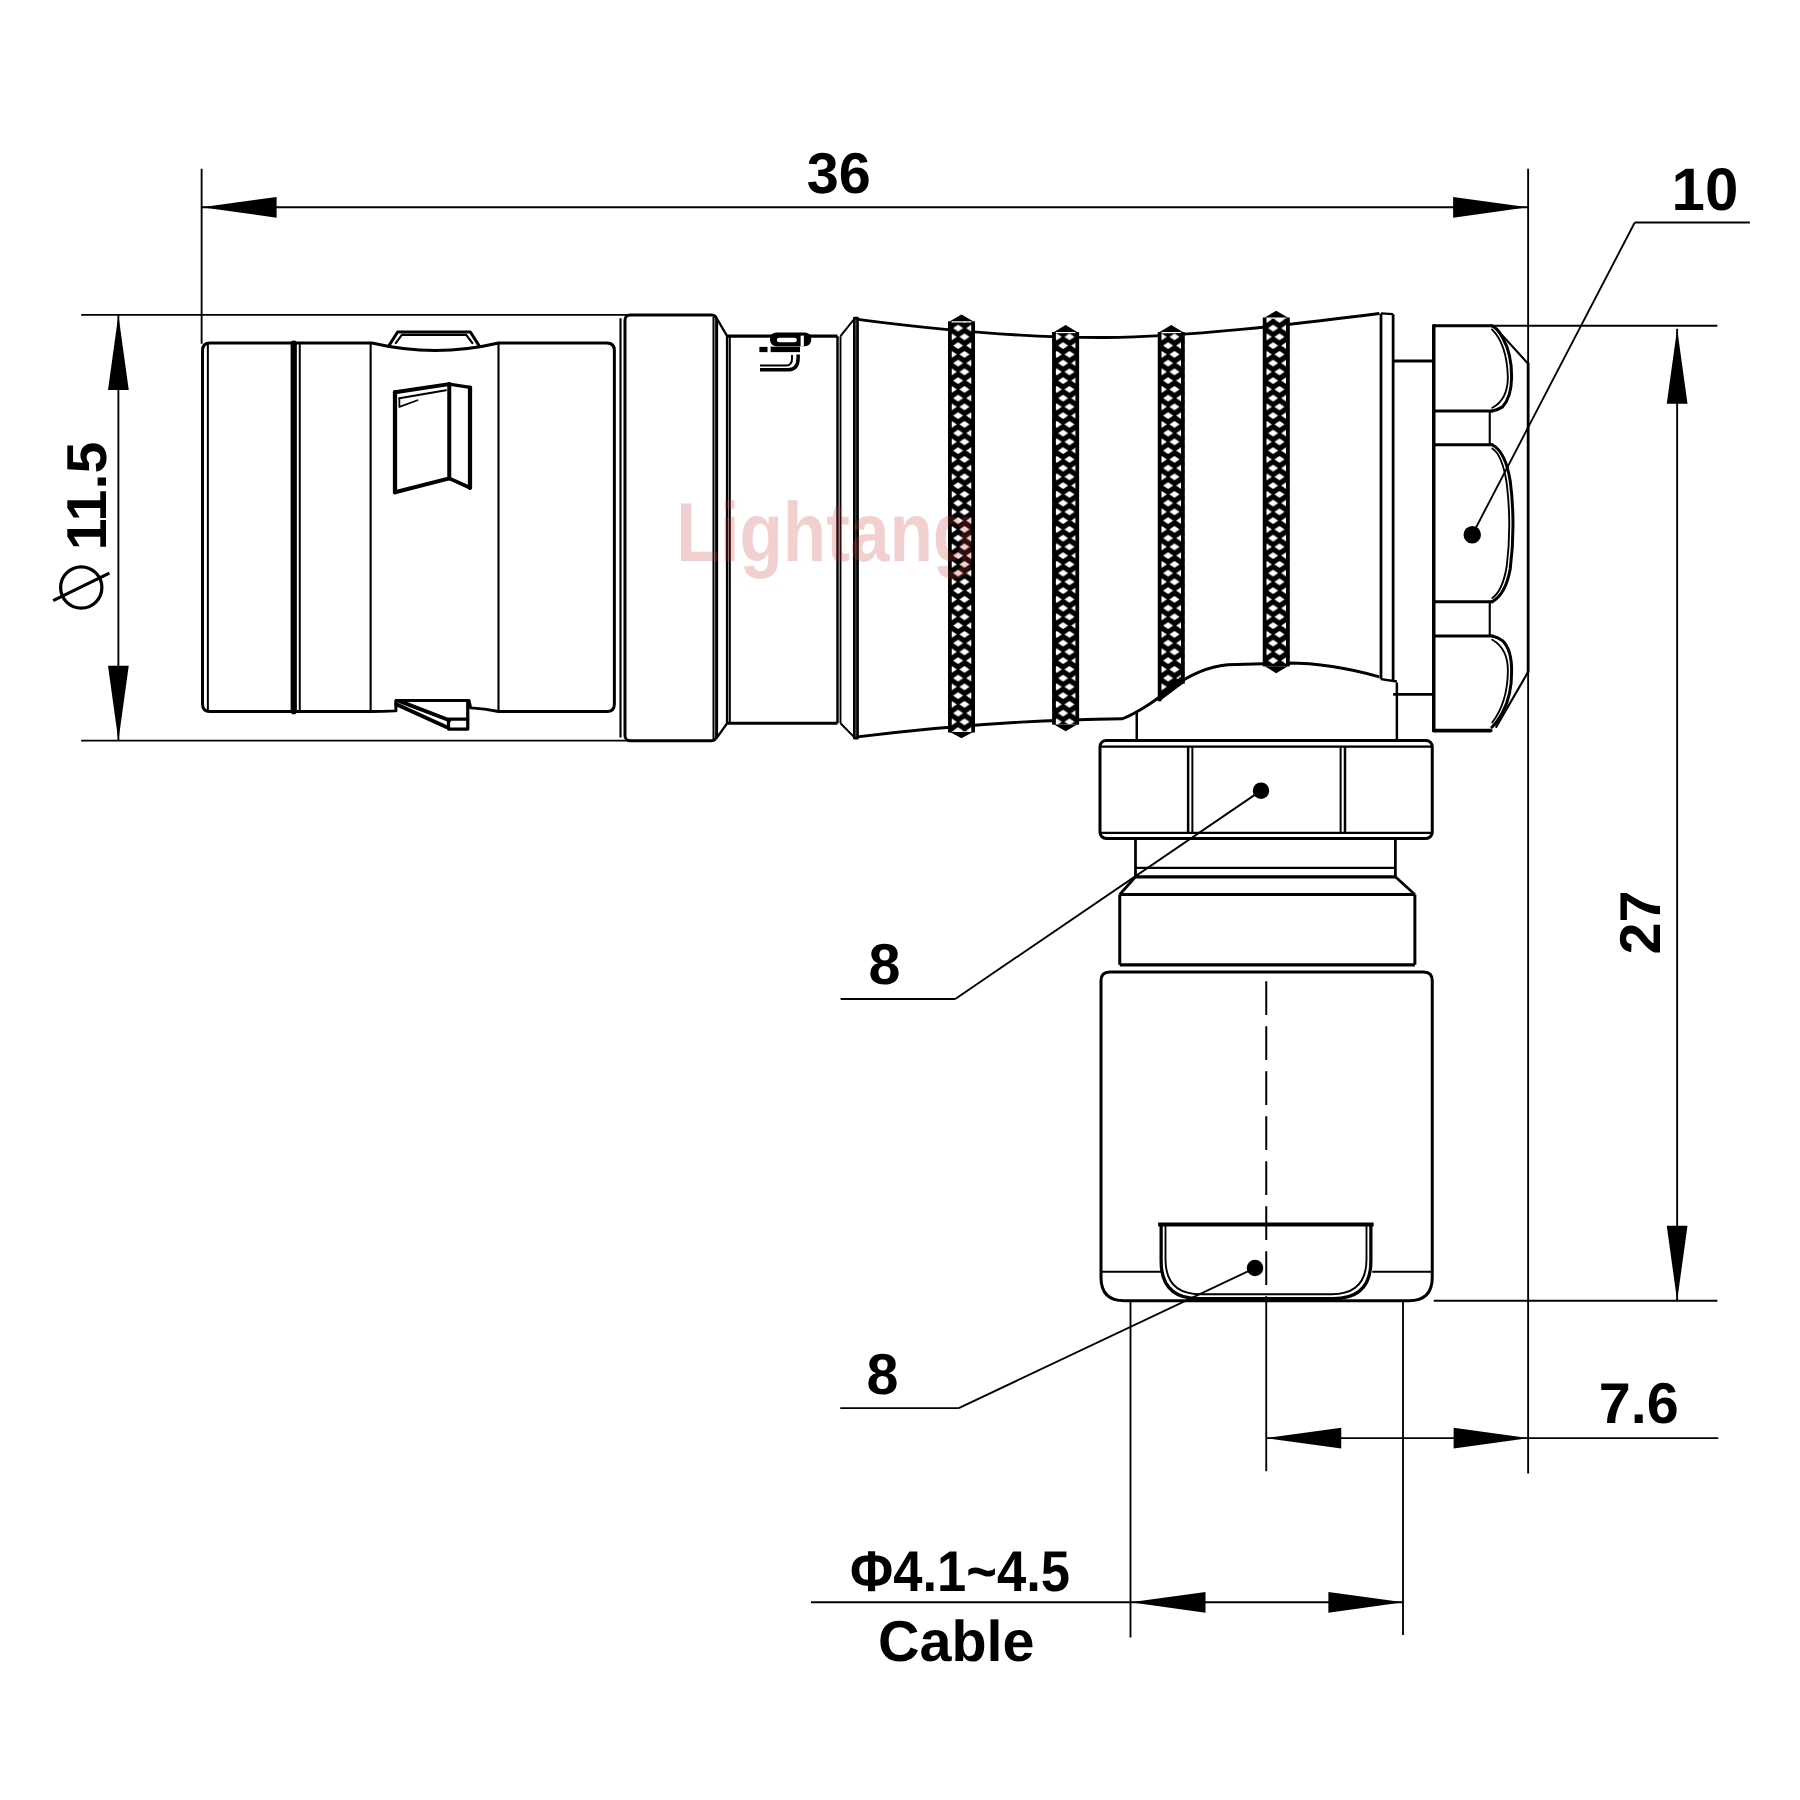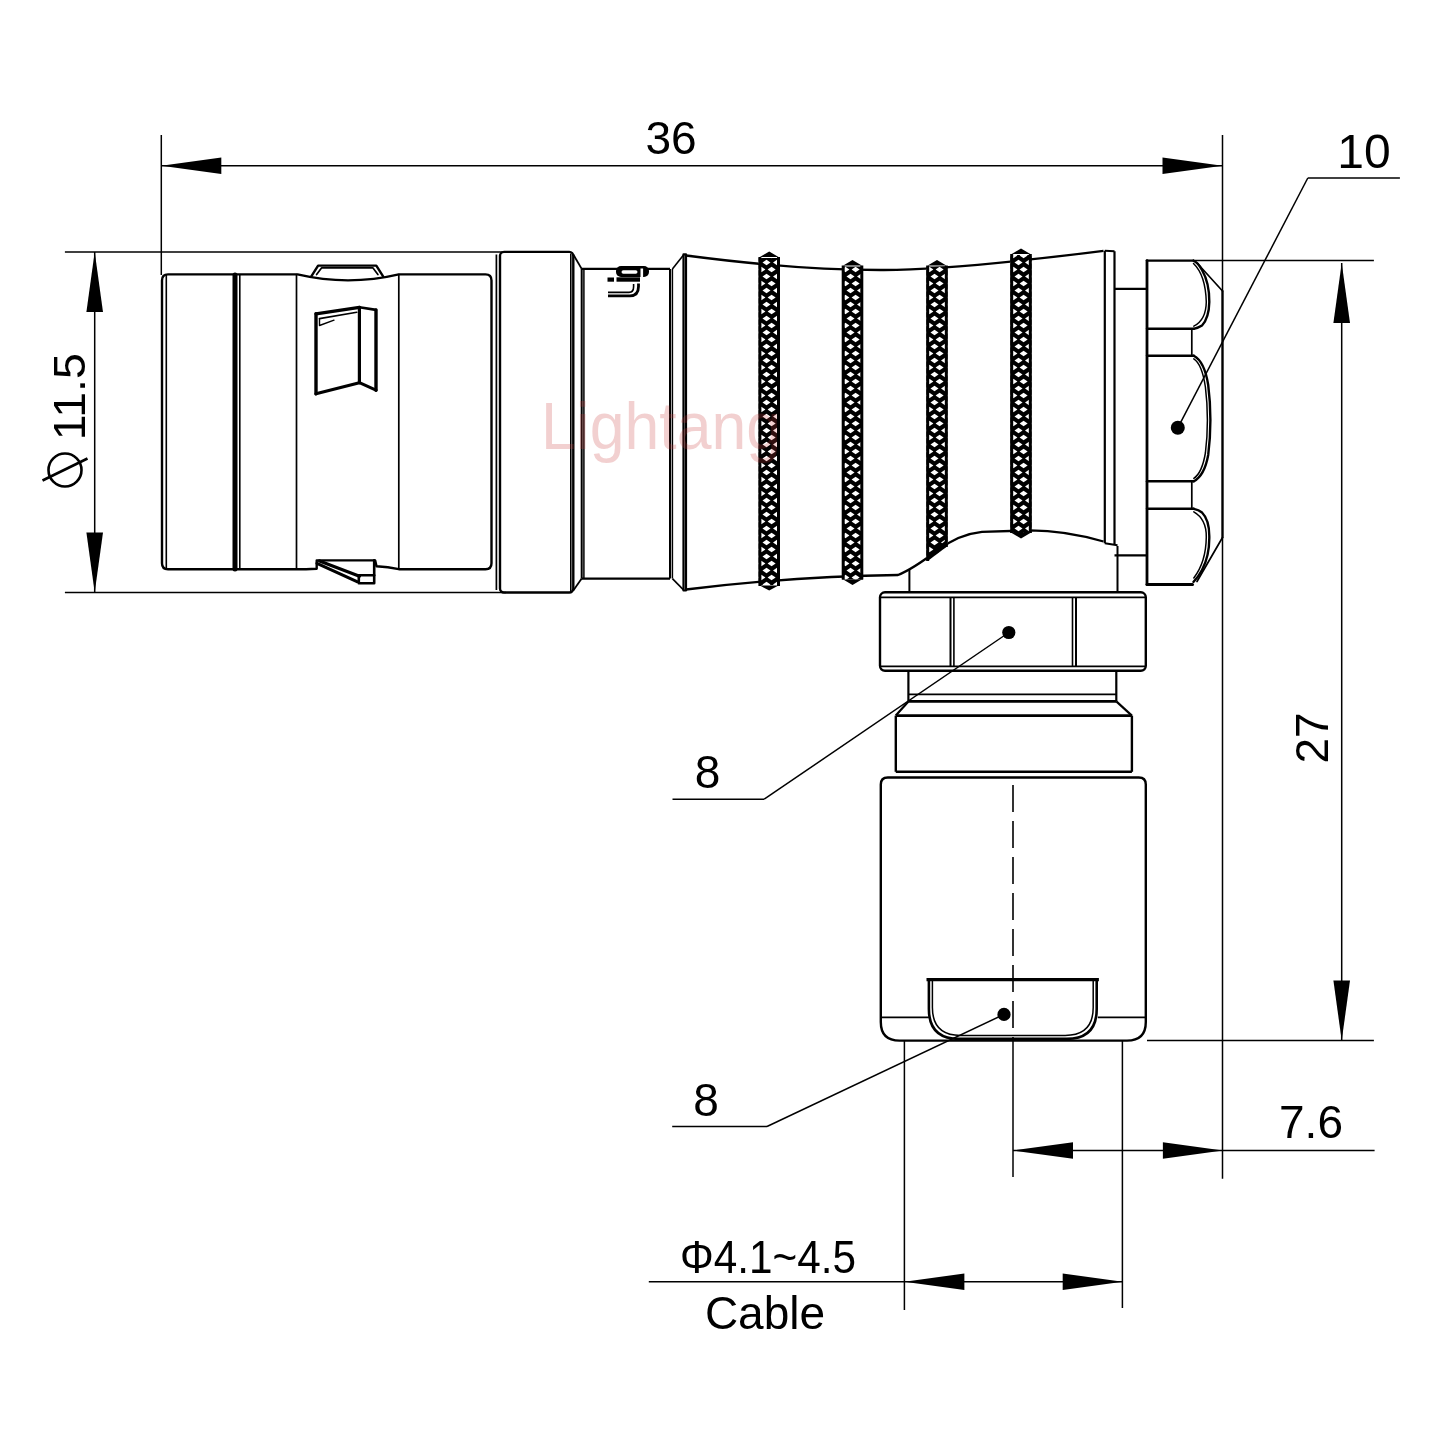--- a/index.html
+++ b/index.html
@@ -1,16 +1,16 @@
 <!DOCTYPE html>
 <html><head>
 <meta charset="utf-8">
 <style>
   html,body{margin:0;padding:0;background:#fff;}
-  #page{width:1440px;height:1440px;position:relative;background:#ffffff;overflow:hidden;}
+  #page{width:1440px;height:1440px;position:relative;background:#ffffff;overflow:hidden;font-weight:bold;}
   svg{display:block;}
   text{font-family:"Liberation Sans",sans-serif;}
 </style>
 </head>
 <body>
 <div id="page">
 <svg width="1440" height="1440" viewBox="0 0 1440 1440">
 <defs>
   <pattern id="knurl" width="21" height="14" patternUnits="userSpaceOnUse">
     <rect width="21" height="14" fill="#000"></rect>

